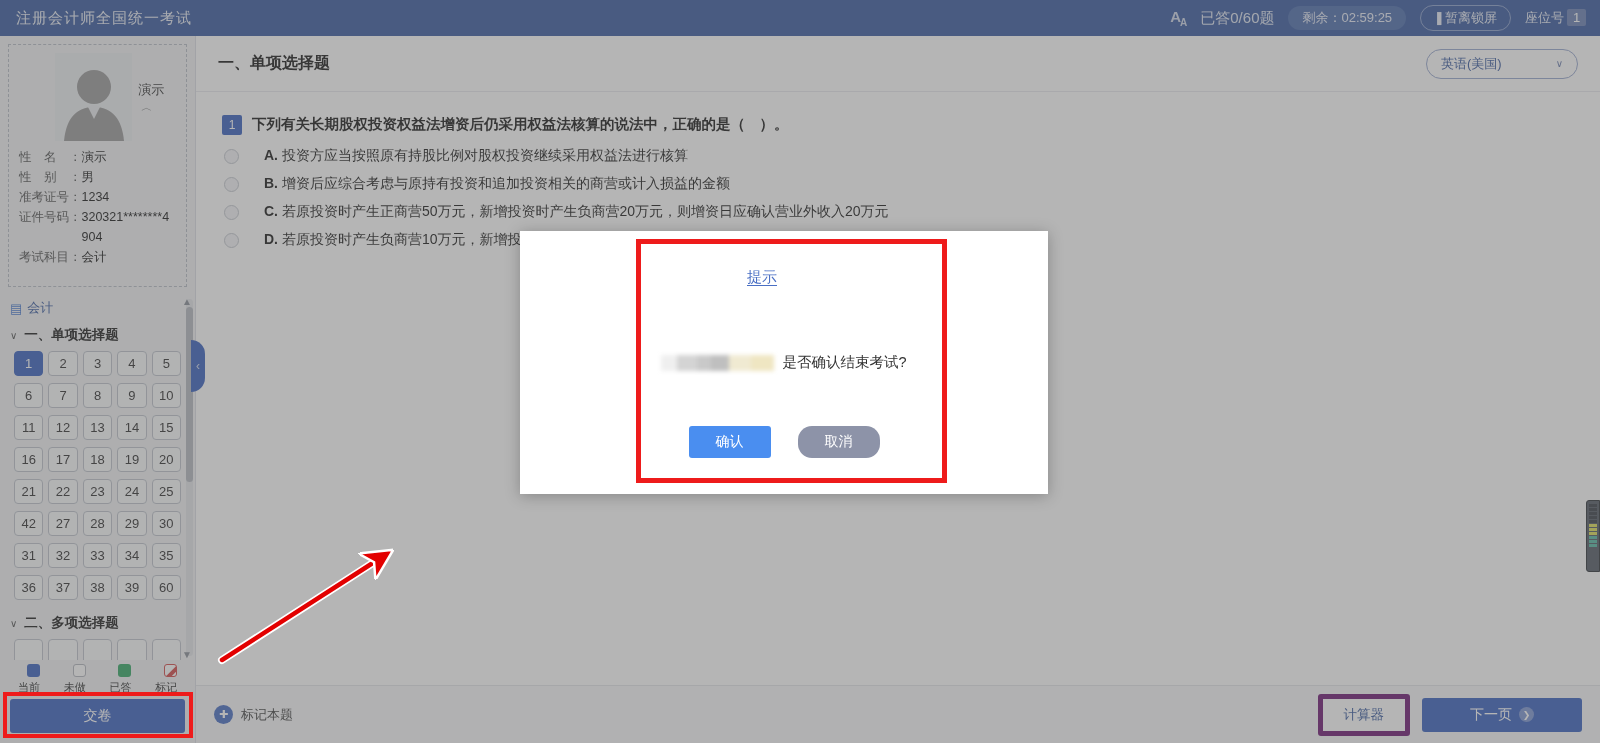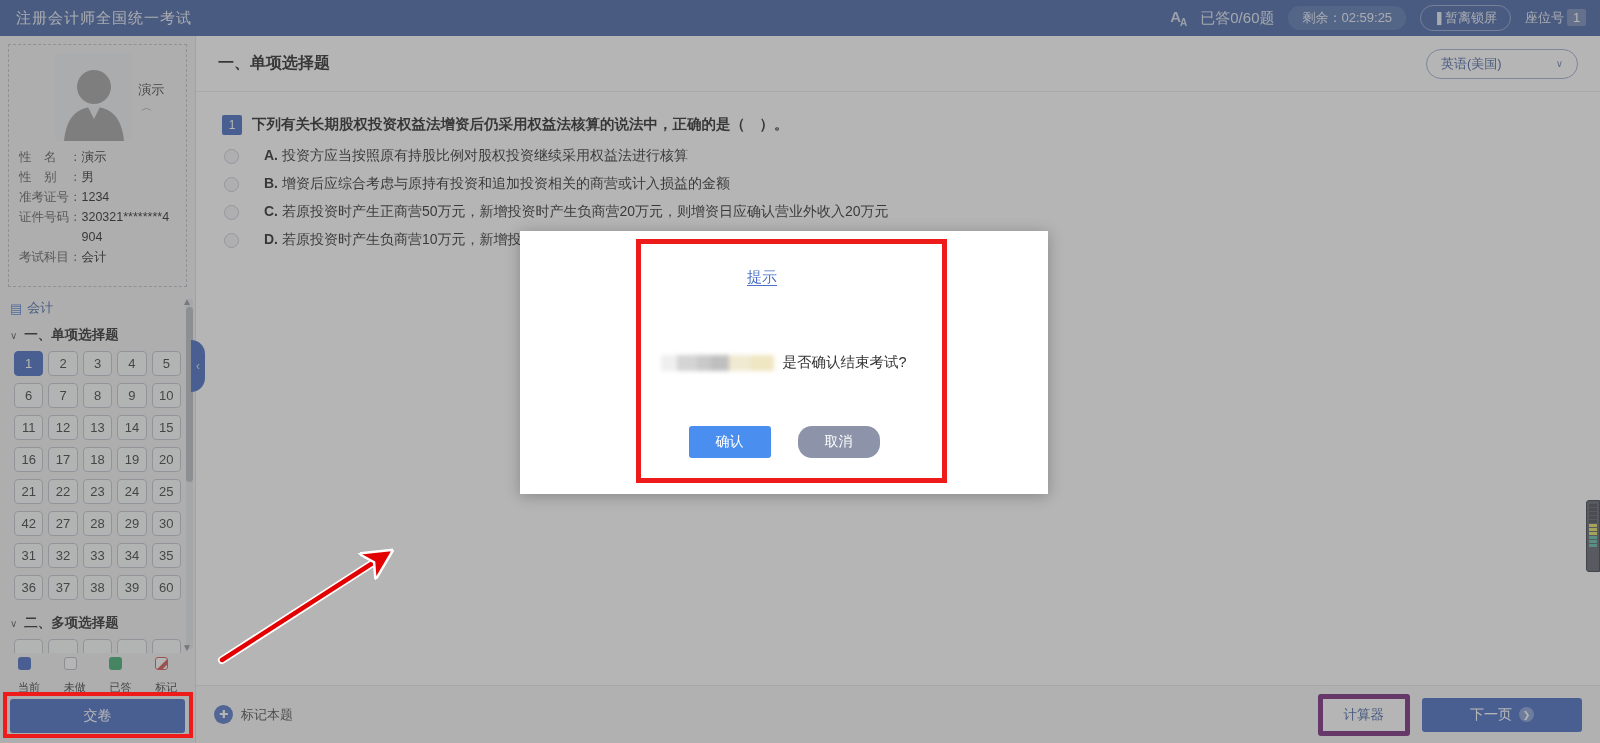--- a/index.html
+++ b/index.html
@@ -100,21 +100,21 @@
   .arrow-up, .arrow-dn {
     position:absolute; right:1px; font-size:10px; color:#8b9099;
   }
   .arrow-up { top:-3px; } .arrow-dn { bottom:-4px; }
 
   
   .legend {
     display:flex; justify-content:space-around; align-items:flex-start;
     padding:4px 6px 0 6px; font-size:11px; color:#333;
   }
-  .legend-item { display:flex; flex-direction:column; align-items:flex-start; gap:10px; }
+  .legend-item { display:flex; flex-direction:column; align-items:flex-end; gap:3px; }
   .sw { width:13px; height:13px; border-radius:3px; }
   .sw.cur { background:#3b63c0; }
   .sw.undone { background:#fff; border:1px solid #b2b6be; }
   .sw.done { background:#35a866; }
   .sw.flag {
     background:#fff; border:1px solid #d34b4b; position:relative; overflow:hidden;
   }
   .sw.flag::after {
     content:""; position:absolute; left:-3px; top:5px; width:22px; height:4px;
     background:#d34b4b; transform:rotate(-45deg);

